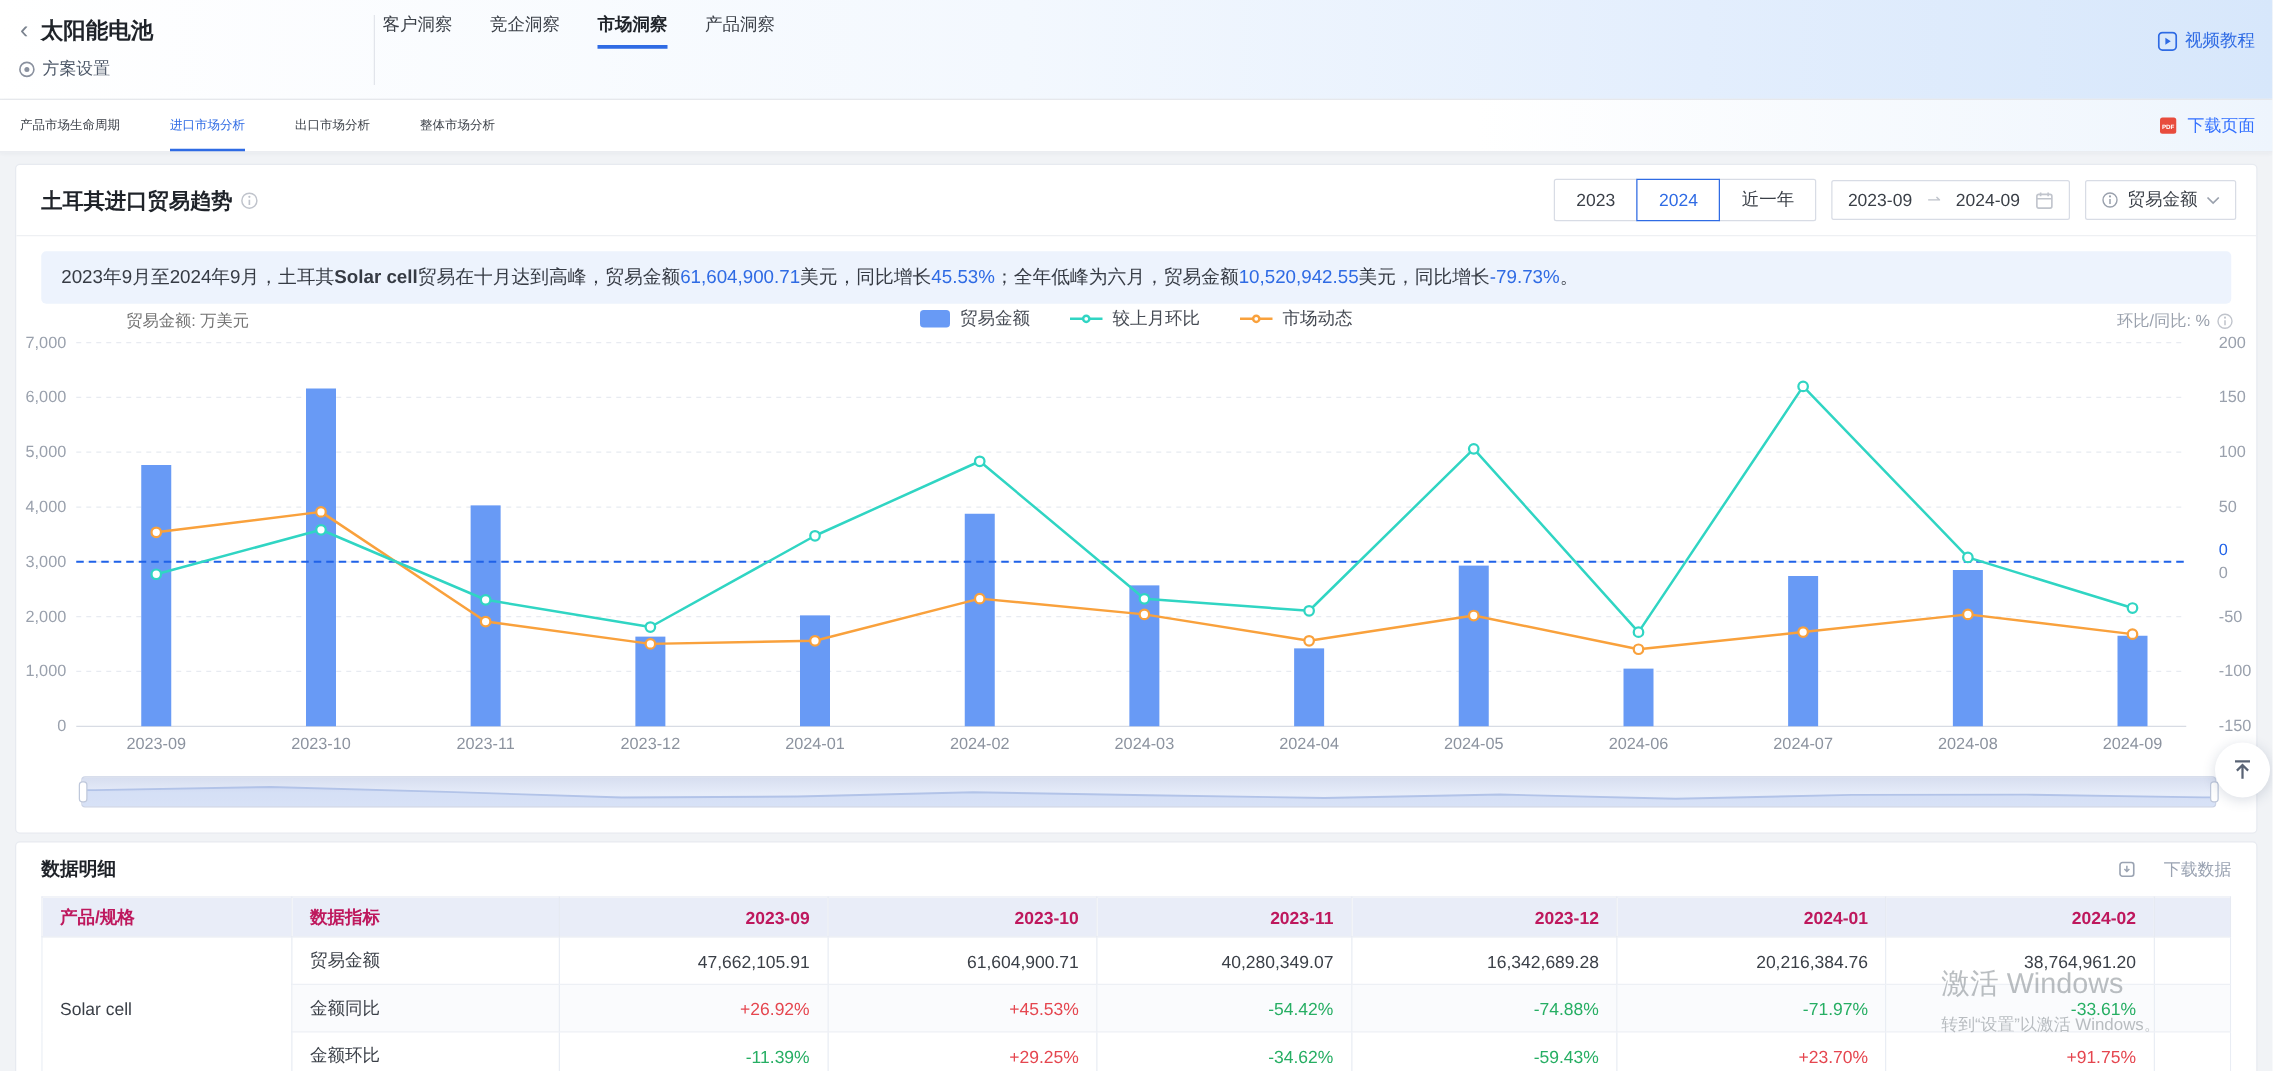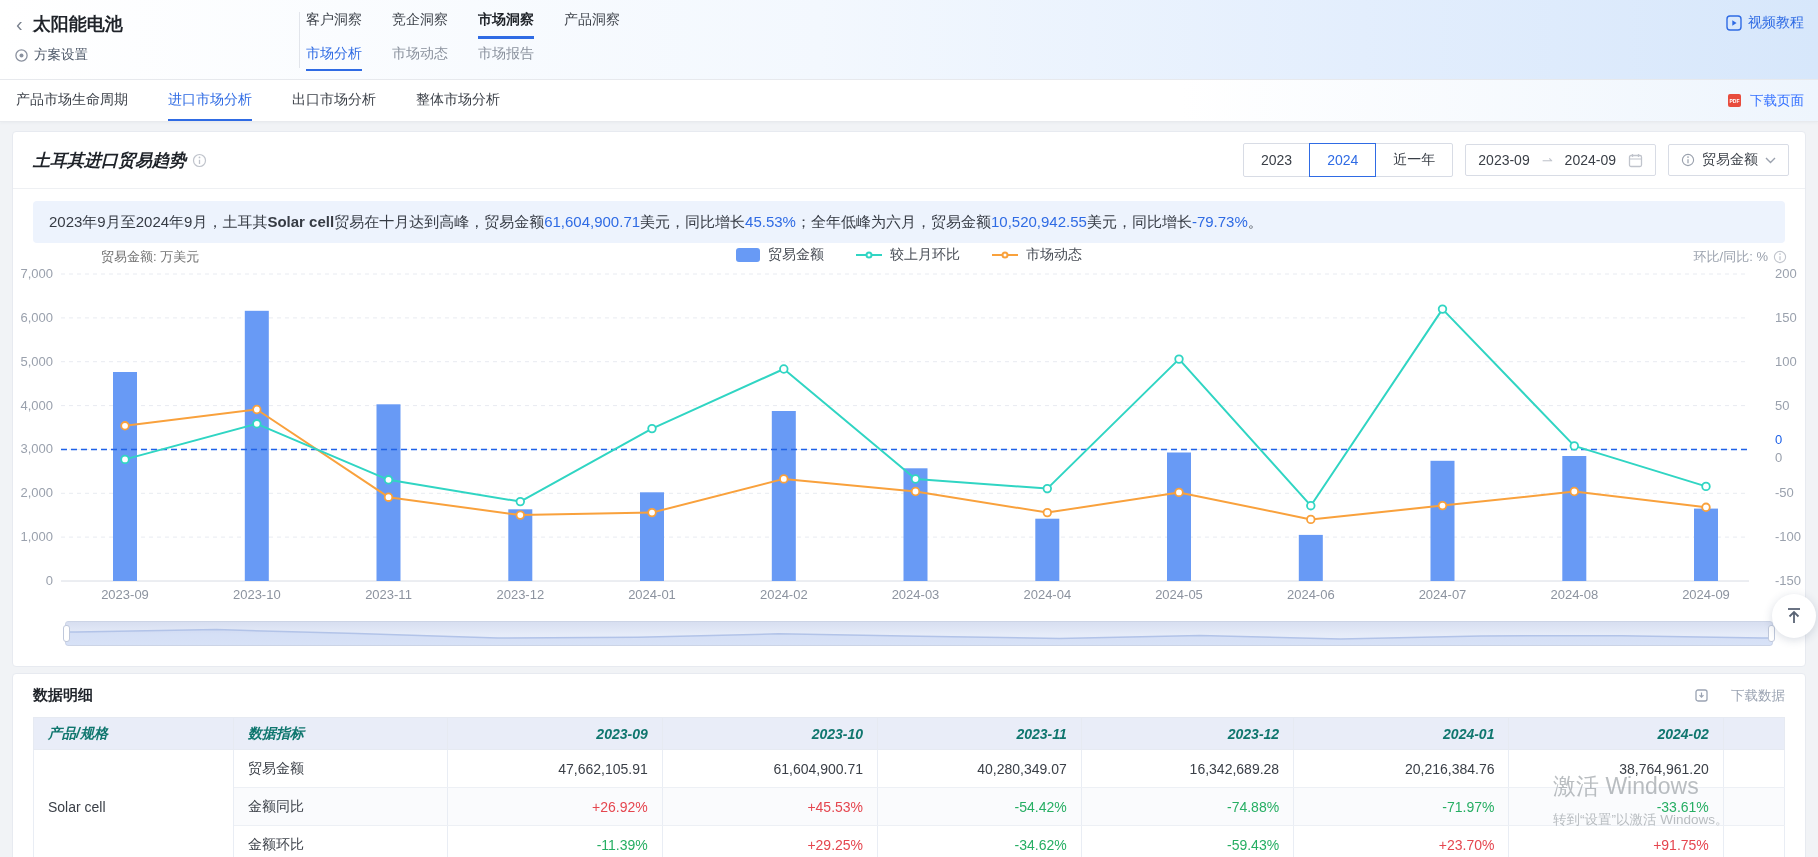--- a/index.html
+++ b/index.html
@@ -15,35 +15,35 @@
   .hd-actions { display:flex; gap:18px; margin-top:8px;flex-direction:column; }
   .hd-action { display:flex; align-items:center; gap:5px; font-size:13.5px; color:#4e5969; cursor:pointer; }
   .hd-sep { position:absolute; left:299px; top:12px; height:56px; width:1px; background:#e2e5eb; }
   .hd-tabs-block { padding:11px 0 0 22px; }
   .hd-tabs { display:flex; gap:30px; }
   .hd-tab { font-size:14px; color:#3a3f47; padding-bottom:7px; border-bottom:3px solid transparent; cursor:pointer; }
   .hd-tab.active { font-weight:bold; color:#1f2329; border-bottom-color:#2f6be4; }
   .hd-subtabs { display:flex; gap:30px; margin-top:6px; }
   .hd-subtab { font-size:14px; color:#8a919d; padding-bottom:6px; border-bottom:2px solid transparent; cursor:pointer; }
   .hd-subtab.active { color:#2f6be4; border-bottom-color:#2f6be4; }
-  .video-btn { position:absolute; right:14px; top:14px; display:flex; align-items:center; gap:6px; color:#2f6be4; font-size:14px; cursor:pointer; }
+  .video-btn { position:absolute; right:14px; top:24px; display:flex; align-items:center; gap:6px; color:#2f6be4; font-size:14px; cursor:pointer; }
 
   
   .nav2 { height:42px; background:linear-gradient(90deg,#ffffff 65%,#eef5fd 100%); border-bottom:1px solid #e8eaee; display:flex; align-items:stretch; padding:0 16px; position:relative; box-shadow:0 1px 3px rgba(31,51,86,.04); }
-  .nav2-item { font-size:14px; color:#3a3f47; display:flex; align-items:center; margin-right:40px; border-bottom:2px solid transparent; cursor:pointer; }
+  .nav2-item { font-size:10px; color:#3a3f47; display:flex; align-items:center; margin-right:40px; border-bottom:2px solid transparent; cursor:pointer; }
   .nav2-item.active { color:#2f6be4; border-bottom-color:#2f6be4; }
   .dl-page { position:absolute; right:14px; top:0; height:100%; display:flex; align-items:center; gap:6px; color:#3370ff; font-size:13.5px; cursor:pointer; }
 
   
   .card { background:#fff; border:1px solid #e7eaf0; border-radius:4px; margin:9px 12px 0; position:relative; }
   .card1 { height:536px; overflow:hidden; }
   .card2 { margin-top:6px; height:200px; overflow:hidden; }
 
   .card-head { height:57px; display:flex; align-items:center; justify-content:space-between; padding:0 16px 0 20px; border-bottom:1px solid #eef0f3; }
-  .c-title { font-size:17px; font-weight:bold; color:#1f2329; display:flex; align-items:center; gap:6px;font-style:italic; }
+  .c-title { font-size:17px; font-weight:bold; color:#1f2329; display:flex; align-items:center; gap:6px; }
   .controls { display:flex; align-items:center; gap:12px; }
   .seg { display:flex; }
   .seg-btn { height:32px; padding:16px 17px; background:#fff; border:1px solid #d8dce5; font-size:14px; color:#3a3f47; margin-left:-1px; display:flex; align-items:center; cursor:pointer; }
   .seg-btn:first-child { border-radius:2px 0 0 2px; margin-left:0; }
   .seg-btn:last-child { border-radius:0 2px 2px 0; }
   .seg-btn.active { border-color:#2f6be4; color:#2f6be4; position:relative; z-index:1; }
   .datebox { height:32px; border:1px solid #d8dce5; border-radius:2px; display:flex; align-items:center; gap:12px; padding:0 12px; font-size:14px; color:#3a3f47; background:#fff; cursor:pointer; }
   .datebox .arr { color:#c0c4cc; font-size:13px; }
   .metricbox { height:32px; border:1px solid #d8dce5; border-radius:2px; display:flex; align-items:center; gap:7px; padding:0 12px; font-size:14px; color:#3a3f47; background:#fff; cursor:pointer; }
 
@@ -68,21 +68,21 @@
   .ds-handle { position:absolute; top:3px; width:7px; height:17px; background:#fff; border:1px solid #bfc8db; border-radius:3px; }
   .ds-h-l { left:-3px; } .ds-h-r { right:-3px; }
 
   
   .sec-head { height:43px; display:flex; align-items:center; justify-content:space-between; padding:0 20px; }
   .sec-title { font-size:15px; font-weight:bold; color:#1f2329; }
   .dl-data { display:flex; align-items:center; gap:22px; font-size:13.5px; color:#9aa3b2; cursor:pointer; }
   .tbl-wrap { margin:0 20px; overflow:hidden; }
   table { border-collapse:collapse; table-layout:fixed; }
   th,td { border:1px solid #e6eaf2; font-size:14px; padding:0 14px; height:38px; white-space:nowrap; overflow:hidden; }
-  thead th { background:#e9edf8; color:#0f766e; font-weight:bold; height:32px; text-align:left;font-style:italic; }
+  thead th { background:#e9edf8; color:#be185d; font-weight:bold; height:32px; text-align:left; }
   thead th.mon, td.val { text-align:right; }
   td { color:#3a3f47; border-color:#edf0f5; border-left-color:#e9edf4; border-right-color:#e9edf4; }
   tr.band td { background:#fafbfd; }
   td.prod { background:#fff !important; vertical-align:middle; color:#3a3f47; }
   td.pos { color:#e5464f; } td.neg { color:#26ae63; }
 
   .watermark { position:absolute; left:1553px; top:771px; color:rgba(130,136,142,.55); pointer-events:none; z-index:5; }
   .wm1 { font-size:23px; }
   .wm2 { font-size:13.5px; margin-top:9px; }
 
@@ -121,25 +121,20 @@
       </span>
     </div>
   </div>
   <div class="hd-sep"></div>
   <div class="hd-tabs-block">
     <div class="hd-tabs" id="hd-tabs">
         <span class="hd-tab ">客户洞察</span>
         <span class="hd-tab ">竞企洞察</span>
         <span class="hd-tab active">市场洞察</span>
         <span class="hd-tab ">产品洞察</span>
-      </div>
-    <div class="hd-subtabs" id="hd-subtabs">
-        <span class="hd-subtab active">市场分析</span>
-        <span class="hd-subtab ">市场动态</span>
-        <span class="hd-subtab ">市场报告</span>
       </div>
   </div>
   <div class="video-btn">
     <span class="ic">
       <svg width="16" height="16" viewBox="0 0 16 16">
           <rect x="1" y="1" width="14" height="14" rx="3" fill="none" stroke="#2f6be4" stroke-width="1.4"></rect>
           <path d="M6.3 5.2 L10.6 8 L6.3 10.8 Z" fill="#2f6be4"></path>
         </svg>
     </span>
     <span>视频教程</span>

